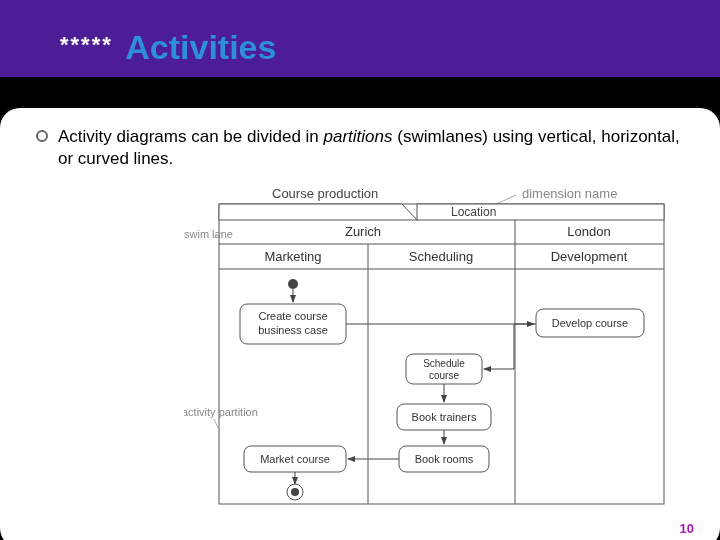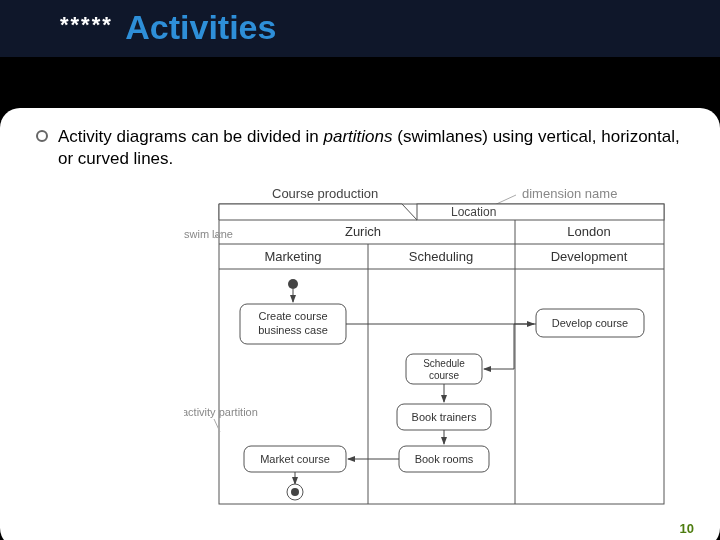--- a/index.html
+++ b/index.html
@@ -1,26 +1,26 @@
 <!DOCTYPE html>
 <html><head>
 <meta charset="utf-8">
 <style>
   * { box-sizing: border-box; margin: 0; padding: 0; }
   body { width: 720px; height: 540px; background: #000; font-family: Arial, sans-serif; position: relative; overflow: hidden; }
-  .header { background: #0f172a; padding: 8px 0 10px 60px; }
+  .header { background: #4c1d95; padding: 28px 0 10px 60px; }
   .stars { color: #fff; font-size: 22px; font-weight: bold; letter-spacing: 2px; }
   .title { color: #2E8FD8; font-size: 34px; font-weight: bold; margin-left: 8px; vertical-align: middle; }
   .content { background: #fff; width: 720px; position: absolute; top: 108px; left: 0; height: 440px; padding: 18px 26px 0 36px; border-radius: 20px; }
   .bullet-row { display: flex; align-items: flex-start; gap: 10px; }
   .bullet-donut { width: 12px; height: 12px; border: 2px solid #666; border-radius: 50%; margin-top: 4px; flex-shrink: 0; }
   .body-text { font-size: 17px; color: #000; line-height: 1.3; }
   .diagram-wrap { display: flex; justify-content: flex-end; margin-top: 14px; }
   svg.diagram { width: 510px; height: 335px; }
-  .pagenum { position: absolute; bottom: 12px; right: 26px; color: #4d7c0f; font-size: 13px; font-weight: bold; }
+  .pagenum { position: absolute; bottom: 12px; right: 26px; color: #a21caf; font-size: 13px; font-weight: bold; }
 </style>
 </head>
 <body>
 
 <div class="header">
   <span class="stars">*****</span>
   <span class="title">Activities</span>
 </div>
 
 <div class="content">

